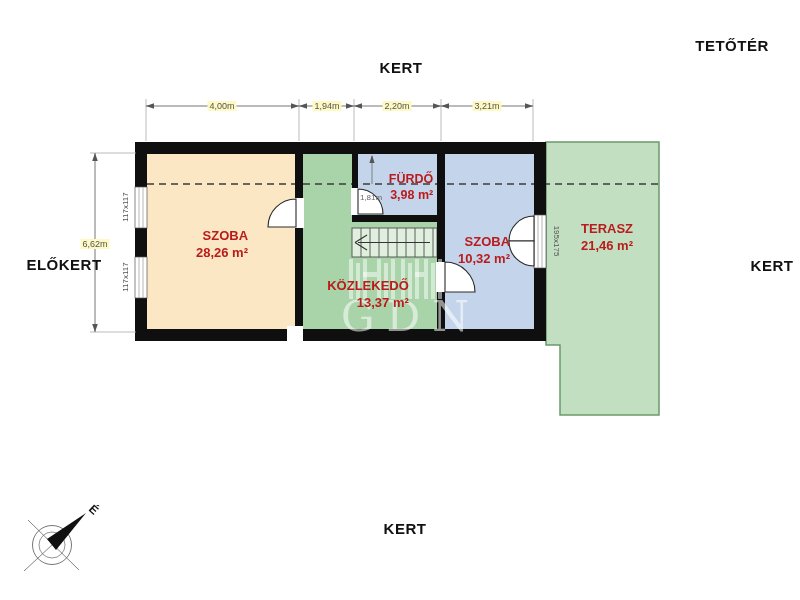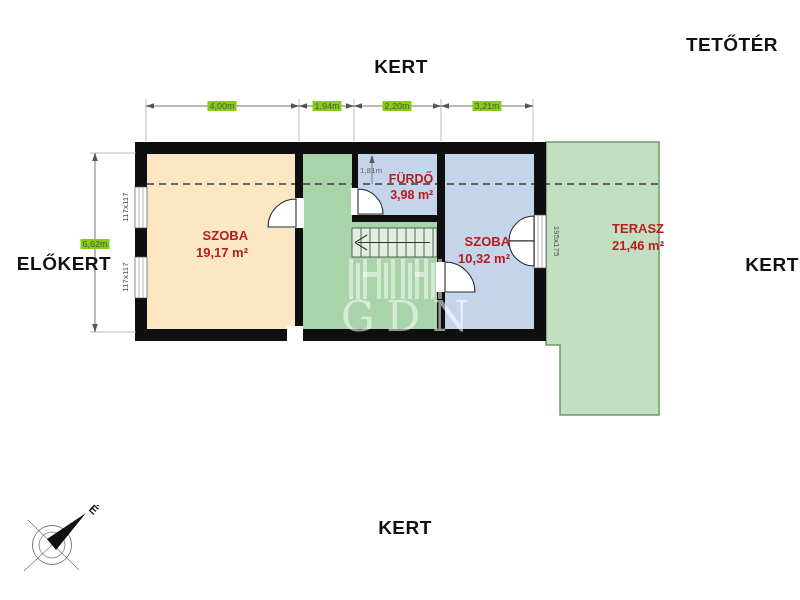--- a/index.html
+++ b/index.html
@@ -1,25 +1,25 @@
 <!DOCTYPE html>
 <html><head>
 <meta charset="utf-8">
 <style>
   html,body{margin:0;padding:0;background:#fff;}
   .plan{position:relative;width:800px;height:600px;background:#fff;overflow:hidden;
         font-family:"Liberation Sans",sans-serif;}
   .plan svg{position:absolute;left:0;top:0;}
   .lbl{position:absolute;transform:translate(-50%,-50%);font-weight:bold;color:#111;
-       font-size:19px;letter-spacing:.5px;white-space:nowrap;}
+       font-size:15px;letter-spacing:.5px;white-space:nowrap;}
   .room-label{position:absolute;transform:translate(-50%,-50%);text-align:right;
        color:#b91c1c;font-weight:bold;white-space:nowrap;line-height:17px;font-size:13px;}
   .room-label.sm{font-size:12.5px;line-height:16px;}
   .dim{position:absolute;transform:translate(-50%,-50%);font-size:9px;color:#555;
-       background:#84cc16;padding:0 2px;white-space:nowrap;}
+       background:#fef9c3;padding:0 2px;white-space:nowrap;}
   .dim.nobg{background:transparent;font-size:8px;color:#666;padding:0;}
   .dim-v{position:absolute;transform:translate(-50%,-50%) rotate(-90deg);font-size:8px;
        color:#555;white-space:nowrap;}
   .dim-v.cw{transform:translate(-50%,-50%) rotate(90deg);}
 </style>
 </head>
 <body>
 
 <div class="plan">
 
@@ -153,39 +153,43 @@
   </svg>
 
   <div class="lbl" style="left:401px;top:67px">KERT</div>
   <div class="lbl" style="left:732px;top:45px">TETŐTÉR</div>
   <div class="lbl" style="left:64px;top:264px">ELŐKERT</div>
   <div class="lbl" style="left:772px;top:265px">KERT</div>
   <div class="lbl" style="left:405px;top:528px">KERT</div>
 
   <div class="room-label" style="left:222px;top:244px">
     <div>SZOBA</div>
-    <div>19,17 m²</div>
+    <div>28,26 m²</div>
   </div>
   <div class="room-label sm" style="left:411px;top:187px">
     <div>FÜRDŐ</div>
     <div>3,98 m²</div>
   </div>
+  <div class="room-label" style="left:368px;top:294px">
+    <div>KÖZLEKEDŐ</div>
+    <div>13,37 m²</div>
+  </div>
   <div class="room-label" style="left:484px;top:250px">
     <div>SZOBA</div>
     <div>10,32 m²</div>
   </div>
-  <div class="room-label" style="left:638px;top:237px">
+  <div class="room-label" style="left:607px;top:237px">
     <div>TERASZ</div>
     <div>21,46 m²</div>
   </div>
 
   <div class="dim" style="left:222px;top:106px">4,00m</div>
   <div class="dim" style="left:327px;top:106px">1,94m</div>
   <div class="dim" style="left:397px;top:106px">2,20m</div>
   <div class="dim" style="left:487px;top:106px">3,21m</div>
   <div class="dim" style="left:95px;top:244px">6,62m</div>
-  <div class="dim nobg" style="left:371px;top:170px">1,81m</div>
+  <div class="dim nobg" style="left:371px;top:197px">1,81m</div>
 
   <div class="dim-v" style="left:125px;top:207px">117x117</div>
   <div class="dim-v" style="left:125px;top:277px">117x117</div>
   <div class="dim-v cw" style="left:556px;top:241px">195x175</div>
 
 </div>
 
 </body></html>

